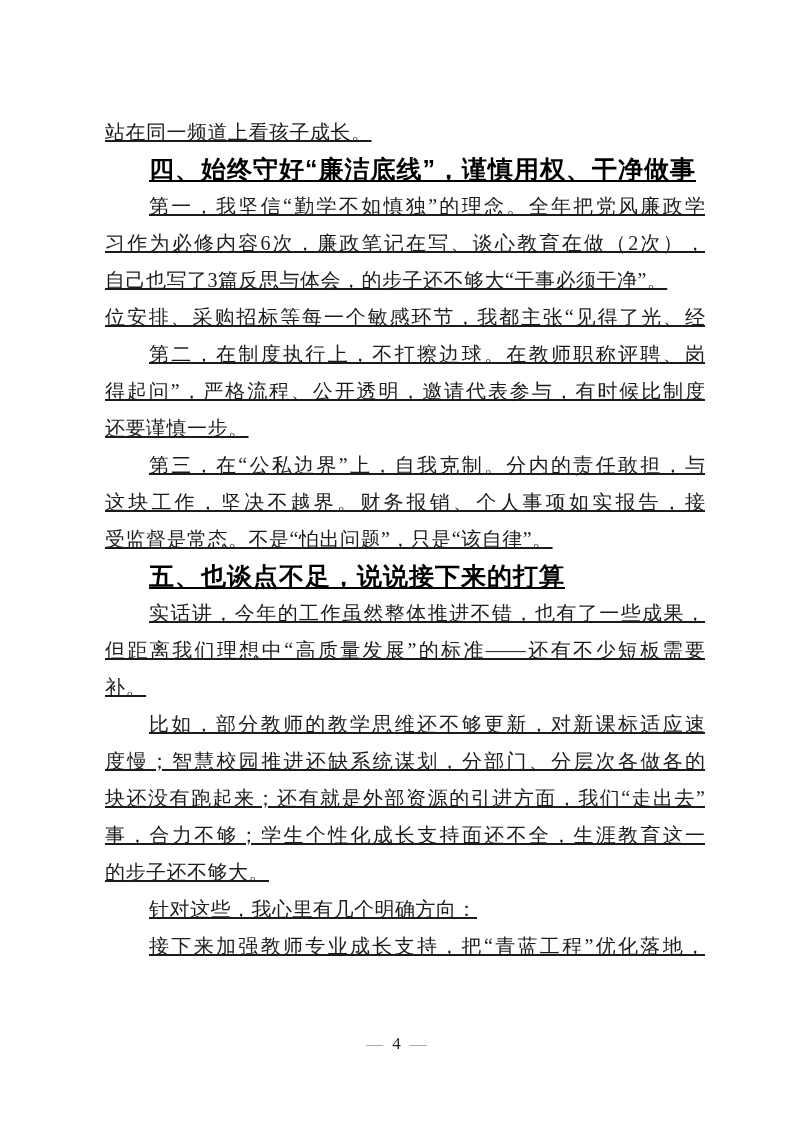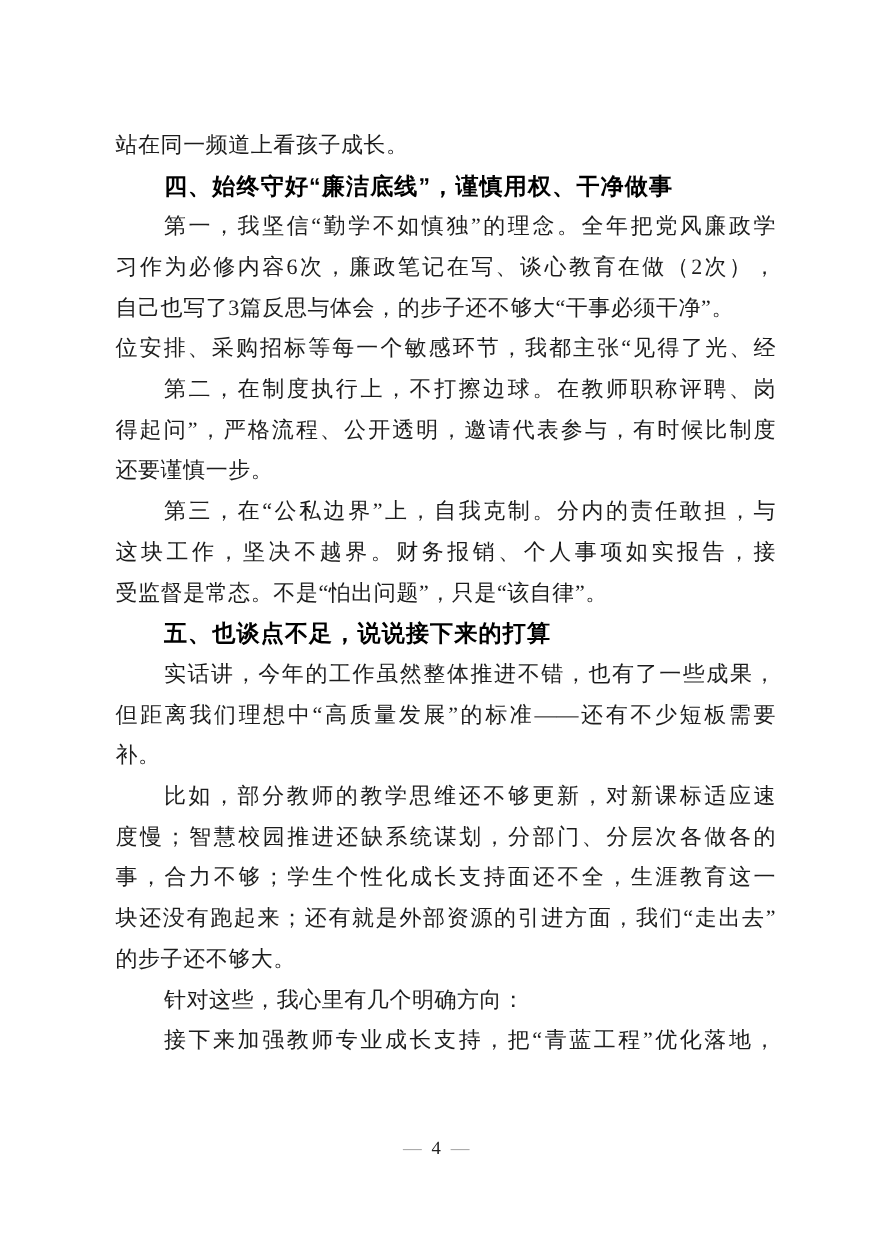--- a/index.html
+++ b/index.html
@@ -23,35 +23,36 @@
     width: 600px;
   }
   .line {
     font-size: 20px;
     line-height: 37px;
     height: 37px;
     letter-spacing: 0.5px;
     white-space: nowrap;
     text-align: left;
     overflow: visible;
+    text-decoration: underline;
   }
   .line.justify {
     white-space: normal;
     text-align: justify;
     text-align-last: justify;
     text-justify: inter-character;
     letter-spacing: 0;
   }
   .line.indent {
     padding-left: 44px;
   }
   .line.heading {
     font-family: "Liberation Sans", sans-serif;
     font-weight: 700;
-    font-size: 21px;
+    font-size: 25px;
     color: #000000;
     letter-spacing: 1px;
   }
   .footer {
     position: absolute;
     top: 1034px;
     left: 0;
     width: 100%;
     text-align: center;
     font-size: 17px;
@@ -85,22 +86,22 @@
     <div class="line body">还要谨慎一步。</div>
     <div class="line body indent justify">第三，在“公私边界”上，自我克制。分内的责任敢担，与</div>
     <div class="line body justify">这块工作，坚决不越界。财务报销、个人事项如实报告，接</div>
     <div class="line body">受监督是常态。不是“怕出问题”，只是“该自律”。</div>
     <div class="line heading indent">五、也谈点不足，说说接下来的打算</div>
     <div class="line body indent justify">实话讲，今年的工作虽然整体推进不错，也有了一些成果，</div>
     <div class="line body justify">但距离我们理想中“高质量发展”的标准——还有不少短板需要</div>
     <div class="line body">补。</div>
     <div class="line body indent justify">比如，部分教师的教学思维还不够更新，对新课标适应速</div>
     <div class="line body justify">度慢；智慧校园推进还缺系统谋划，分部门、分层次各做各的</div>
+    <div class="line body justify">块还没有跑起来；还有就是外部资源的引进方面，我们“走出去”</div>
     <div class="line body justify">事，合力不够；学生个性化成长支持面还不全，生涯教育这一</div>
-    <div class="line body justify">块还没有跑起来；还有就是外部资源的引进方面，我们“走出去”</div>
     <div class="line body">的步子还不够大。</div>
     <div class="line body indent">针对这些，我心里有几个明确方向：</div>
     <div class="line body indent justify">接下来加强教师专业成长支持，把“青蓝工程”优化落地，</div>
   </div>
 
   <div class="footer">
     <span class="dash">—</span><span class="num">4</span><span class="dash">—</span>
   </div>
 </div>
 

